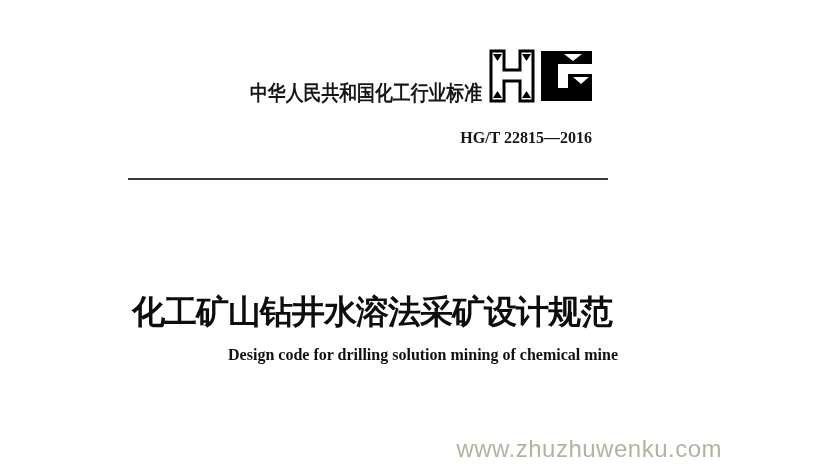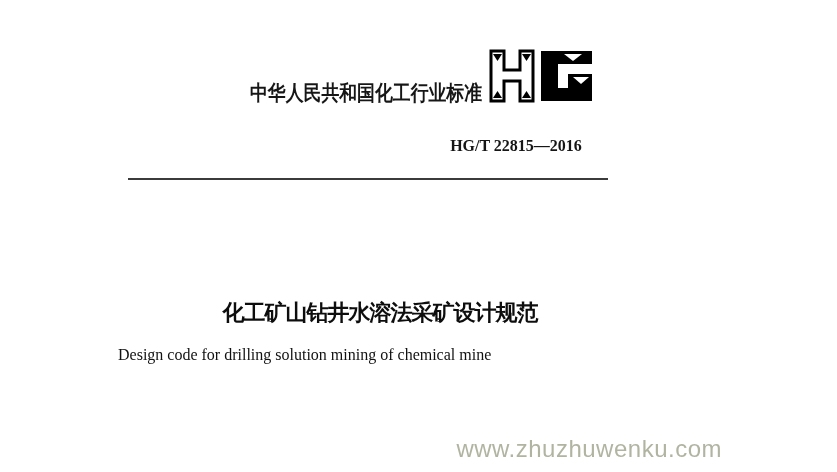--- a/index.html
+++ b/index.html
@@ -28,58 +28,57 @@
     left: 488px;
     top: 48px;
     width: 107px;
     height: 56px;
   }
   .std-number {
     position: absolute;
     left: 440px;
     top: 129px;
     width: 152px;
-    text-align: center;
+    text-align: right;
     font-family: "Liberation Serif", serif;
     font-weight: 700;
     font-size: 16px;
     color: #161616;
     white-space: nowrap;
-    margin-top: 8px;
   }
   .header-rule {
     position: absolute;
     left: 128px;
     top: 178px;
     width: 480px;
     height: 2px;
     background: #3b3b3b;
   }
   .title-cn {
     position: absolute;
     left: 118px;
     top: 286px;
     width: 500px;
-    margin: 12px;
+    margin: 4px;
     text-align: center;
-    font-size: 22px;
+    font-size: 33px;
     font-weight: 700;
     letter-spacing: -1px;
     color: #0d0d0d;
     white-space: nowrap;
     font-family: "Liberation Sans", sans-serif;
   }
   .title-en {
     position: absolute;
     left: 118px;
     top: 346px;
     width: 500px;
-    text-align: left;
+    text-align: right;
     font-family: "Liberation Serif", serif;
-    font-weight: 400;
+    font-weight: 700;
     font-size: 16px;
     color: #111111;
     white-space: nowrap;
   }
   .watermark {
     position: absolute;
     right: 15px;
     top: 435px;
     font-size: 24px;
     font-weight: 400;

